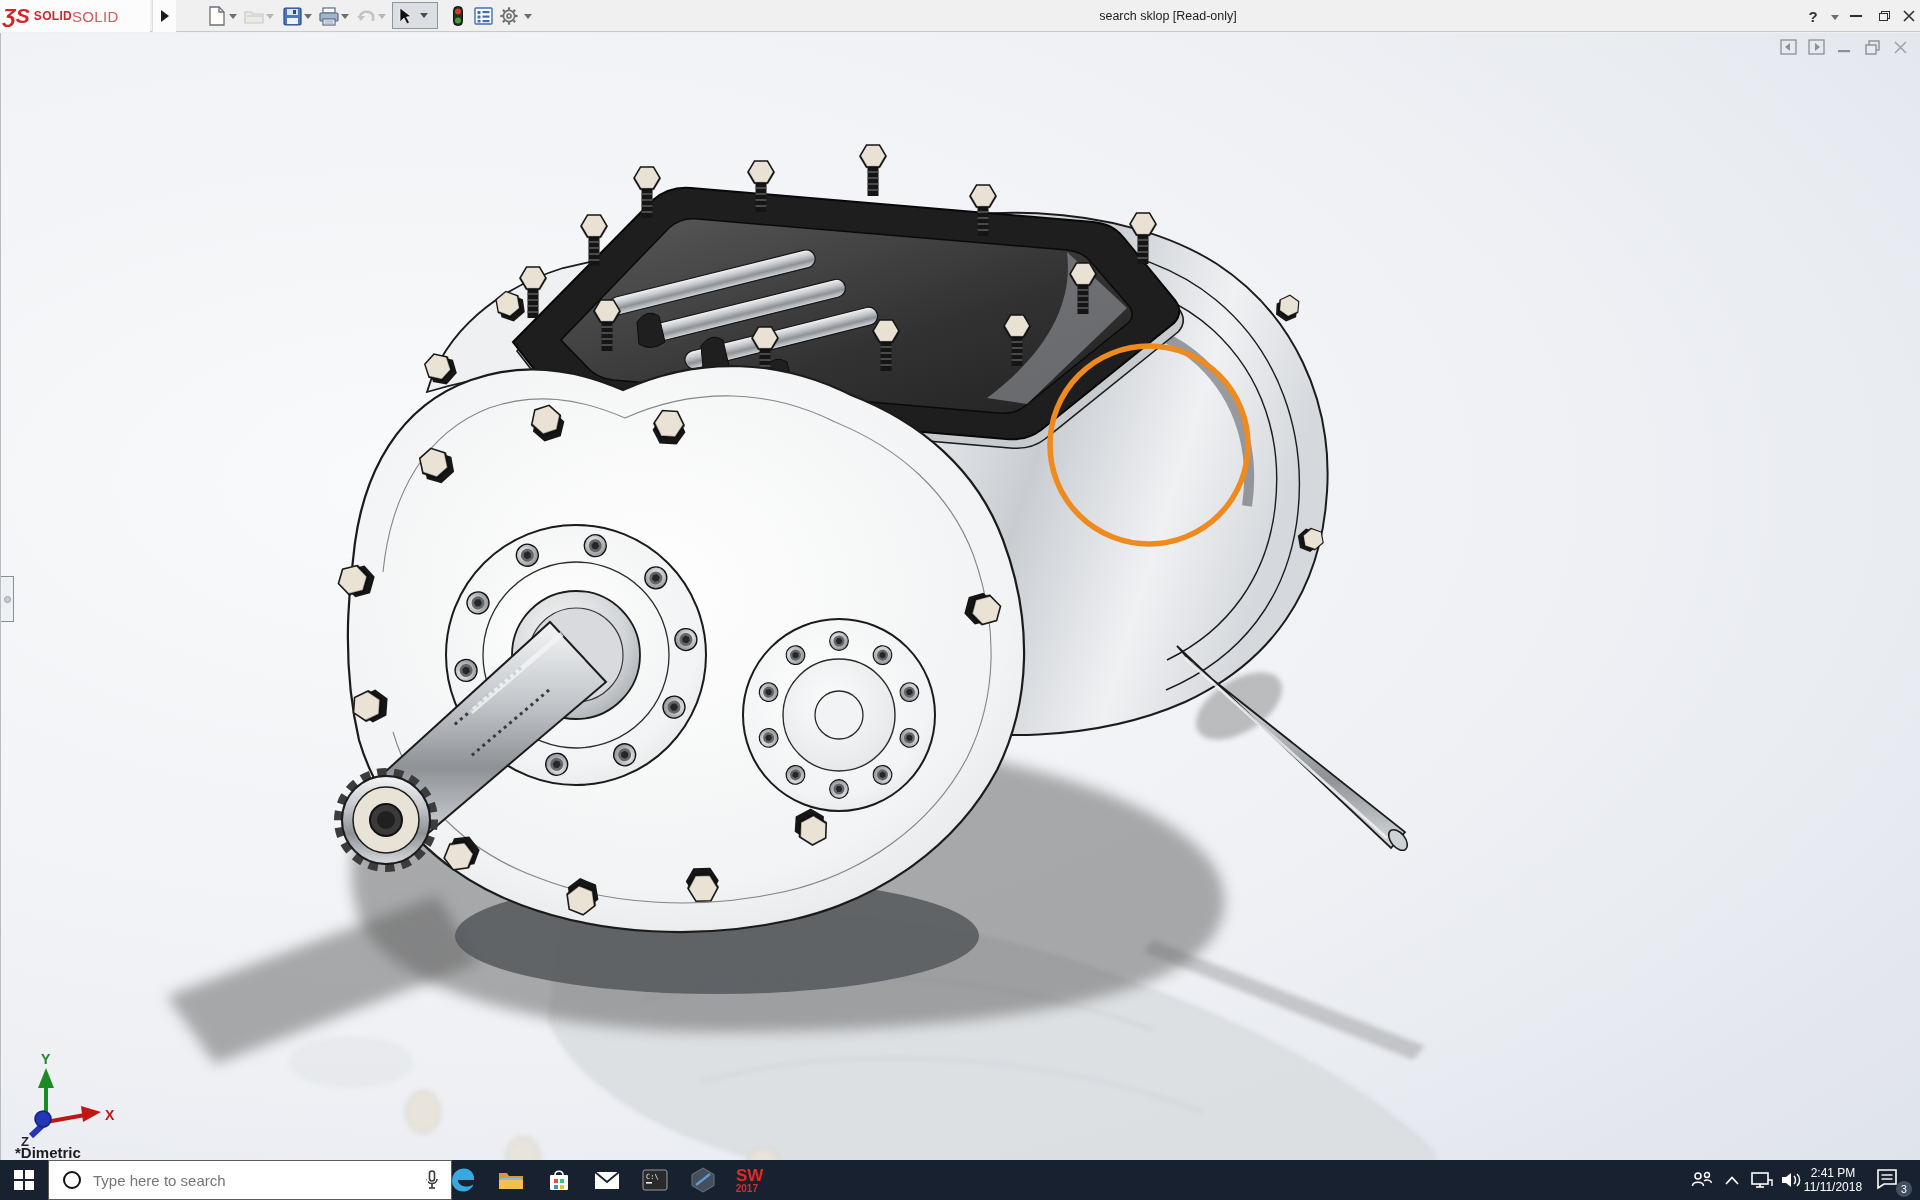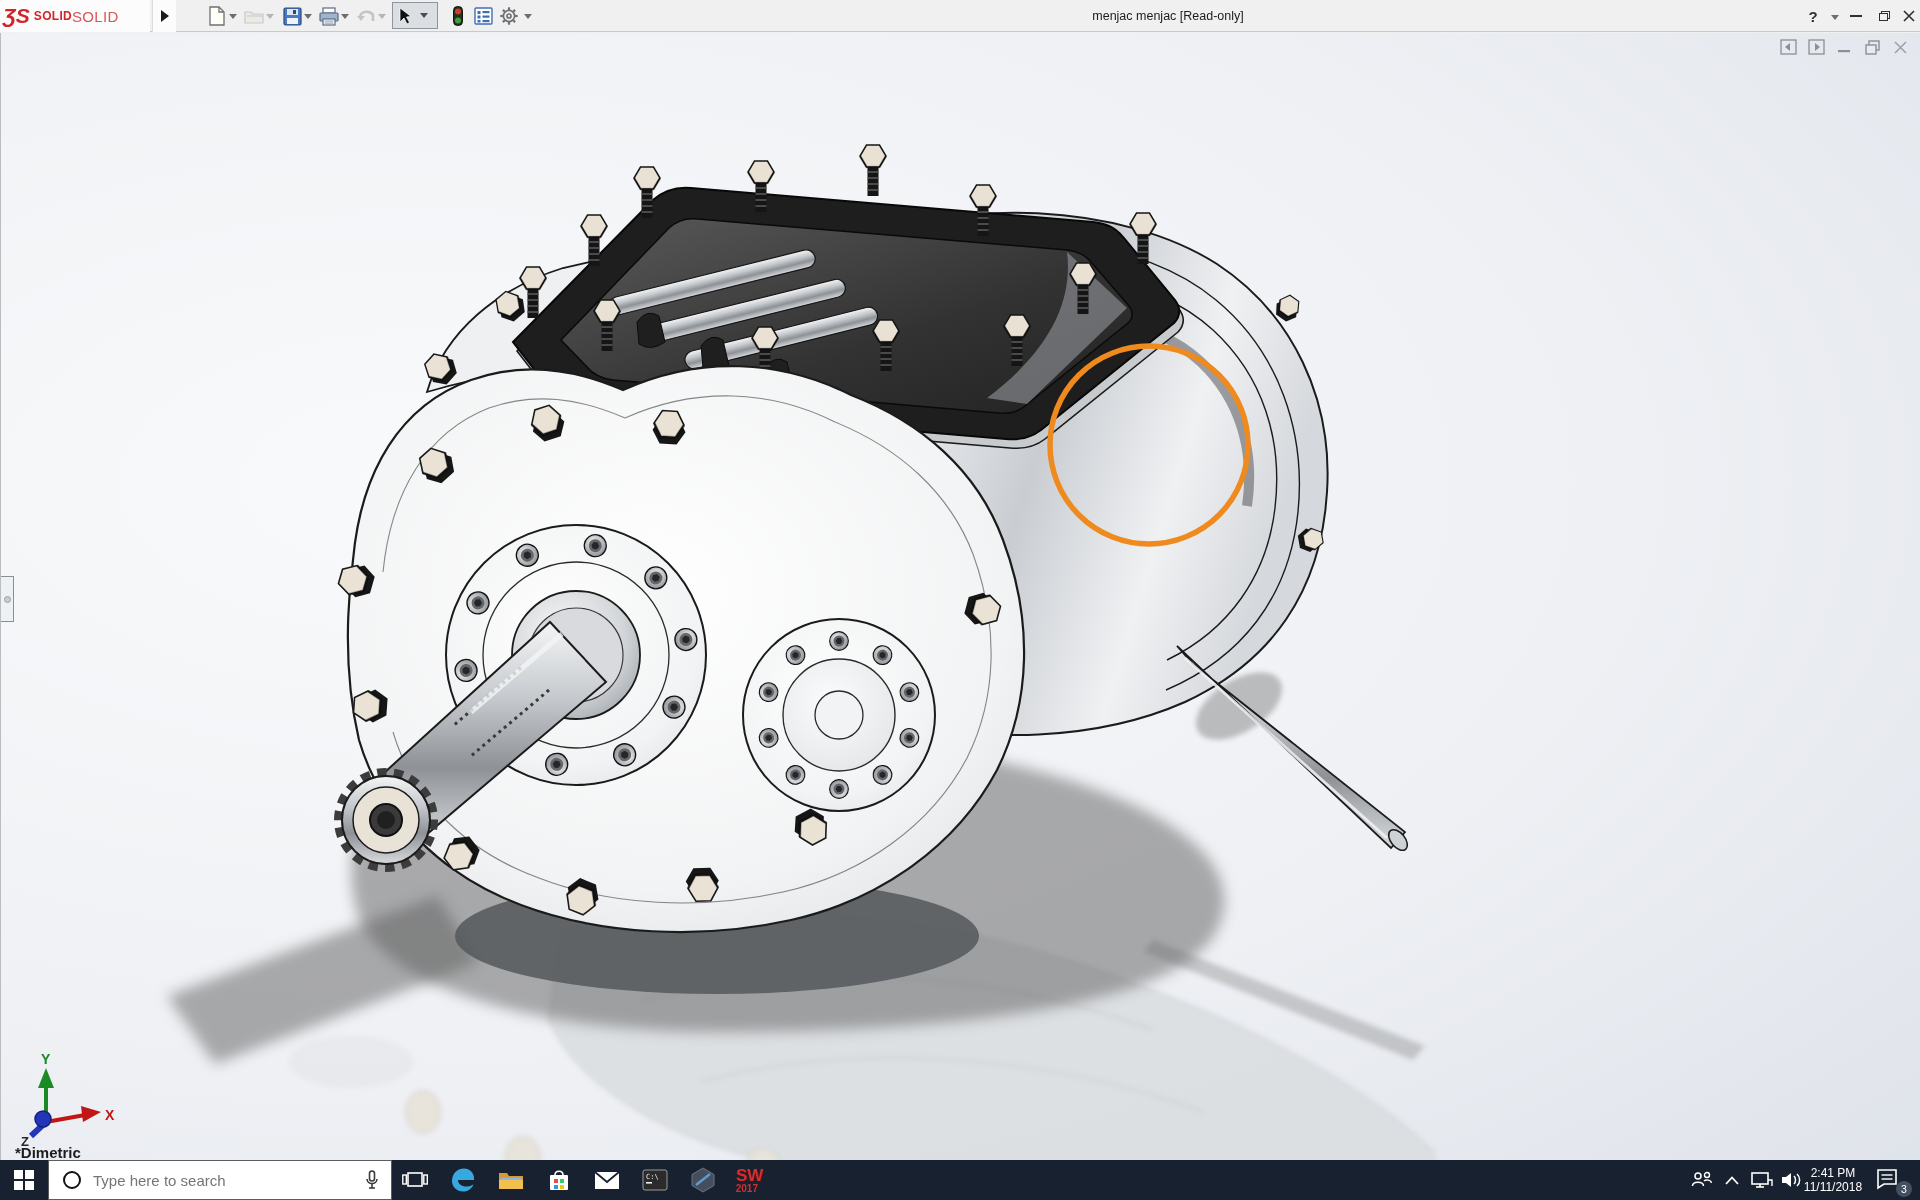--- a/index.html
+++ b/index.html
@@ -36,21 +36,21 @@
   .doc-btn { width:19px; height:18px; display:flex; align-items:center; justify-content:center; color:#8b9097; }
   .doc-btn svg { display:block; }
   #collapsed-tab { position:absolute; left:0px; top:543px; width:13px; height:46px; background:#eef1f4; border:1px solid #8a8f96; border-left:none; }
   #collapsed-tab .dot { position:absolute; left:3px; top:19px; width:7px; height:7px; border-radius:50%; background:#c7ccd2; border:1px solid #9aa0a8; }
   #view-label { position:absolute; left:14px; top:1111px; font-size:15px; font-weight:700; color:#1d1d1f; }
   #model-svg { position:absolute; left:0; top:0; }
 
   
   #taskbar { position:absolute; left:0; top:1160px; width:1920px; height:40px; background:#18212f; }
   #start-btn { position:absolute; left:0; top:0; width:48px; height:40px; display:flex; align-items:center; justify-content:center; }
-  #search-box { position:absolute; left:48px; top:0; width:344px; height:40px; background:#ffffff; border:1px solid #5c5c5c; display:flex; align-items:center; }
+  #search-box { position:absolute; left:48px; top:0; width:404px; height:40px; background:#ffffff; border:1px solid #5c5c5c; display:flex; align-items:center; }
   #search-box .ring { width:18px; height:18px; border:2.5px solid #111; border-radius:50%; margin-left:14px; flex:0 0 auto; }
   #search-input { flex:1; border:none; outline:none; background:transparent; font-size:15px; color:#3b3b3b; margin-left:12px; font-family:"Liberation Sans",sans-serif; }
   #search-box .mic { margin-right:12px; flex:0 0 auto; }
   .tb-app { position:absolute; top:0; width:48px; height:40px; display:flex; align-items:center; justify-content:center; }
   .tray-ico { position:absolute; top:0; height:40px; display:flex; align-items:center; justify-content:center; }
   #clock { position:absolute; left:1802px; top:0; width:62px; height:40px; color:#ffffff; font-size:12px; text-align:center; display:flex; flex-direction:column; justify-content:center; line-height:14px; }
   #action-center { position:absolute; left:1872px; top:0; width:42px; height:40px; }
   #ac-badge { position:absolute; right:2px; bottom:3px; width:16px; height:16px; border-radius:50%; background:#425062; color:#fff; font-size:10.5px; display:flex; align-items:center; justify-content:center; }
 </style>
 </head>
@@ -154,21 +154,21 @@
               <line x1="3.9" y1="3.9" x2="5.8" y2="5.8"></line>
               <line x1="14.2" y1="14.2" x2="16.1" y2="16.1"></line>
               <line x1="3.9" y1="16.1" x2="5.8" y2="14.2"></line>
               <line x1="14.2" y1="5.8" x2="16.1" y2="3.9"></line>
             </g>
           </g>
         </svg>
     </div>
       <div class="caret" style="left:524px"></div>
 
-    <div id="win-title">menjac menjac [Read-only]</div>
+    <div id="win-title">search sklop [Read-only]</div>
 
     <div class="winbtn" style="left:1800px">
         <span id="help-q">?</span>
       </div>
     <div class="caret" style="left:1831px;top:15px"></div>
     <div class="winbtn" style="left:1843px">
         <div class="min-bar"></div>
       </div>
     <div class="winbtn" style="left:1871px">
         <div class="restore">

